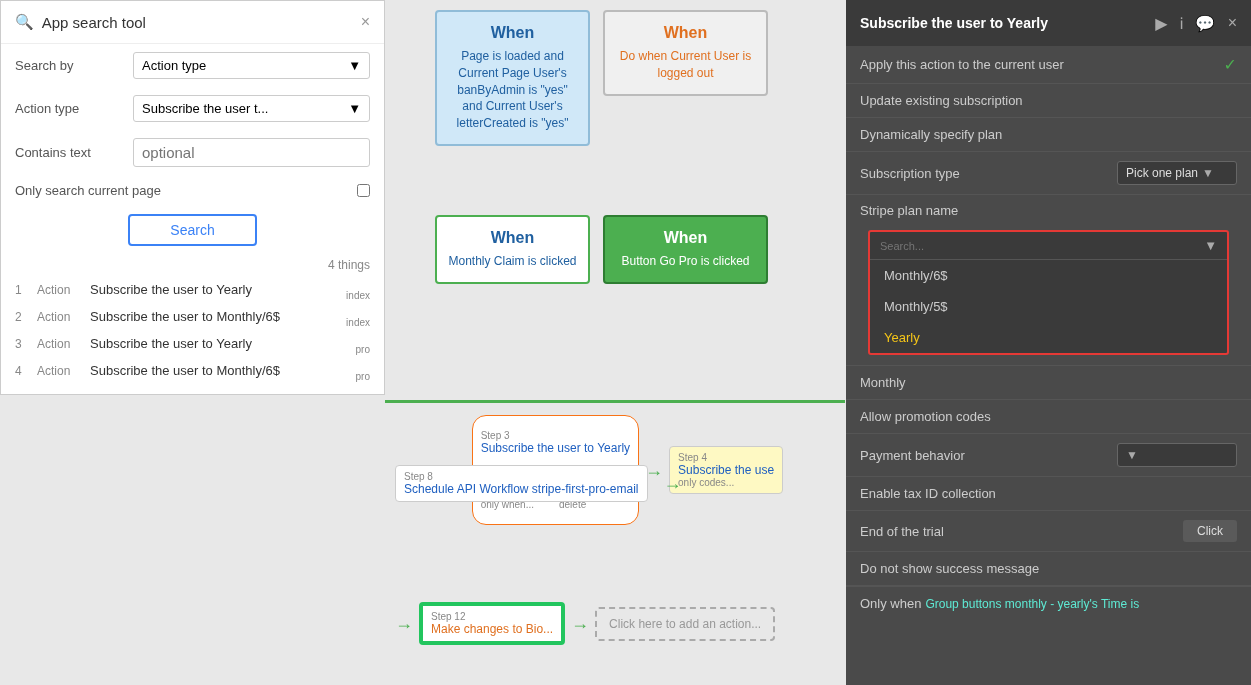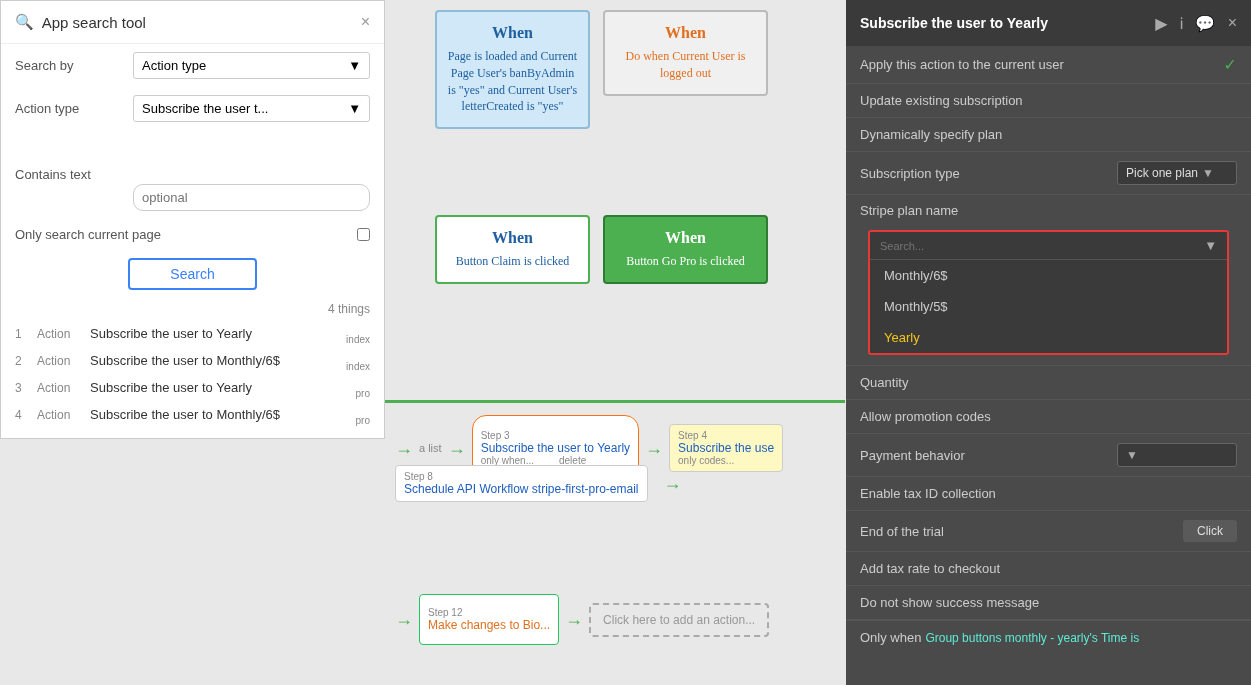--- a/index.html
+++ b/index.html
@@ -55,25 +55,24 @@
       font-size: 13px;
       background: white;
       display: flex;
       align-items: center;
       justify-content: space-between;
       cursor: pointer;
     }
     .form-input {
       flex: 1;
       border: 1px solid #ccc;
-      border-radius: 10px;
+      border-radius: 3px;
       padding: 5px 8px;
-      font-size: 13px;
+      font-size: 15px;
       color: #aaa;
-      margin-top: 46px;
     }
     .checkbox-row {
       display: flex;
       align-items: center;
       padding: 8px 14px;
       gap: 8px;
     }
     .checkbox-label {
       color: #555;
       font-size: 13px;
@@ -140,21 +139,20 @@
     }
 
     
     .when-card {
       position: absolute;
       border: 2px solid #aaa;
       border-radius: 4px;
       text-align: center;
       padding: 12px 10px;
       font-size: 13px;
-      font-family: Liberation Serif, serif;
     }
     .when-card.blue {
       background: #d0e8f8;
       border-color: #90bcd8;
       top: 10px; left: 50px;
       width: 160px;
     }
     .when-card.gray {
       background: #f0f0f0;
       border-color: #bbb;
@@ -368,57 +366,57 @@
     <div class="when-title">When</div>
     <div class="when-body">Page is loaded and Current Page User's banByAdmin is "yes" and Current User's letterCreated is "yes"</div>
   </div>
   <div class="when-card gray" style="top:10px;left:218px;width:165px;">
     <div class="when-title" style="color:#e07020;">When</div>
     <div class="when-body" style="color:#e07020;">Do when Current User is logged out</div>
   </div>
 
   <div class="when-card" style="top:215px;left:50px;width:155px;background:white;border:2px solid #4caf50;">
     <div class="when-title">When</div>
-    <div class="when-body" style="color:#2060a0;">Button Claim is clicked</div>
+    <div class="when-body" style="color:#2060a0;">Monthly Claim is clicked</div>
   </div>
   <div class="when-card green" style="top:215px;left:218px;width:165px;background:#4caf50;border:2px solid #2e7d32;">
     <div class="when-title" style="color:white;">When</div>
     <div class="when-body" style="color:white;">Button Go Pro is clicked</div>
   </div>
 
   <div style="position:absolute;top:400px;left:0;right:0;height:3px;background:#4caf50;"></div>
 
   <div style="position:absolute;top:415px;left:10px;display:flex;align-items:center;gap:6px;">
     <span style="color:#4caf50;font-size:18px;">→</span>
     <span style="color:#888;font-size:11px;">a list</span>
     <span style="color:#4caf50;font-size:18px;">→</span>
     <div style="background:white;border:1px solid #f97316;border-radius:14px;padding:14px 8px;">
       <div style="color:#888;font-size:10px;">Step 3</div>
       <div style="color:#2060c0;font-size:12px;">Subscribe the user to Yearly</div>
-      <div style="color:#888;font-size:10px;">only when...&nbsp;&nbsp;&nbsp;&nbsp;&nbsp;&nbsp;&nbsp;&nbsp;&nbsp;delete</div>
+      <div style="color:#888;font-size:10px;margin-top:44px;">only when...&nbsp;&nbsp;&nbsp;&nbsp;&nbsp;&nbsp;&nbsp;&nbsp;&nbsp;delete</div>
     </div>
     <span style="color:#4caf50;font-size:18px;">→</span>
     <div style="background:#fef9c3;border:1px solid #ccc;border-radius:4px;padding:5px 8px;">
       <div style="color:#888;font-size:10px;">Step 4</div>
       <div style="color:#2060c0;font-size:12px;">Subscribe the use</div>
       <div style="color:#888;font-size:10px;">only codes...</div>
     </div>
   </div>
 
   <div style="position:absolute;top:465px;left:10px;display:flex;align-items:center;gap:16px;">
     <div style="background:white;border:1px solid #ccc;border-radius:4px;padding:5px 8px;">
       <div style="color:#888;font-size:10px;">Step 8</div>
       <div style="color:#2060c0;font-size:12px;">Schedule API Workflow stripe-first-pro-email</div>
     </div>
     <span style="color:#4caf50;font-size:18px;">→</span>
   </div>
 
   <div style="position:absolute;bottom:40px;left:10px;display:flex;align-items:center;gap:6px;">
     <span style="color:#4caf50;font-size:18px;">→</span>
-    <div style="background:white;border:1px solid #22c55e;border-radius:4px;padding:12px 8px;">
+    <div style="background:white;border:4px solid #22c55e;border-radius:4px;padding:5px 8px;">
       <div style="color:#888;font-size:10px;">Step 12</div>
       <div style="color:#e07020;font-size:12px;">Make changes to Bio...</div>
     </div>
     <span style="color:#4caf50;font-size:18px;">→</span>
     <div style="border:2px dashed #aaa;border-radius:4px;padding:8px 12px;color:#999;font-size:12px;cursor:pointer;">Click here to add an action...</div>
   </div>
 </div>
 
 <div class="right-panel">
 
@@ -460,21 +458,21 @@
         <input class="dropdown-search-input" type="text" placeholder="Search..." style="">
         <span style="color:#aaa;">▼</span>
       </div>
       <div class="dropdown-option">Monthly/6$</div>
       <div class="dropdown-option">Monthly/5$</div>
       <div class="dropdown-option selected">Yearly</div>
     </div>
   </div>
 
   <div class="right-row">
-    <span class="right-label">Quantity</span>
+    <span class="right-label">Monthly</span>
   </div>
 
   <div class="right-row">
     <span class="right-label">Allow promotion codes</span>
   </div>
 
   <div class="right-row">
     <span class="right-label">Payment behavior</span>
     <div class="right-select">
       <span class="dropdown-arrow">▼</span>
@@ -483,23 +481,20 @@
 
   <div class="right-row">
     <span class="right-label">Enable tax ID collection</span>
   </div>
 
   <div class="right-row">
     <span class="right-label">End of the trial</span>
     <button class="click-btn">Click</button>
   </div>
 
-  <div class="right-row">
-    <span class="right-label">Add tax rate to checkout</span>
-  </div>
 
   <div class="right-row">
     <span class="right-label">Do not show success message</span>
   </div>
 
   <div class="only-when-row">
     <span class="only-when-text">Only when</span>
     <span class="only-when-link">Group buttons monthly - yearly's Time is</span>
   </div>
 </div>

